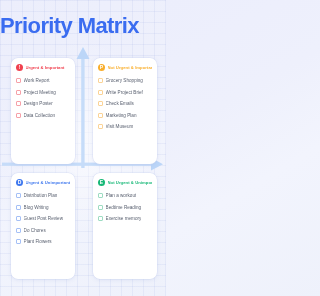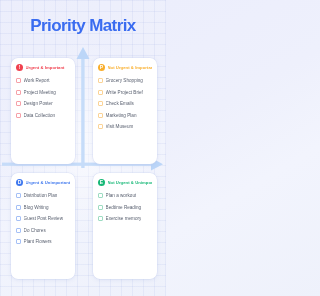--- a/index.html
+++ b/index.html
@@ -39,22 +39,21 @@
 
   
   #axes { position: absolute; inset: 0; pointer-events: none; }
 
   
   #page-title {
     position: absolute;
     top: 13px;
     left: 0;
     width: 100%;
-    text-align: center;
-    font-size: 17px;
+    font-size: 22px;
     line-height: 25px;
     font-weight: bold;
     letter-spacing: -0.6px;
     color: #3a6cf0;
   }
 
   
   #matrix {
     position: absolute;
     top: 58px;

